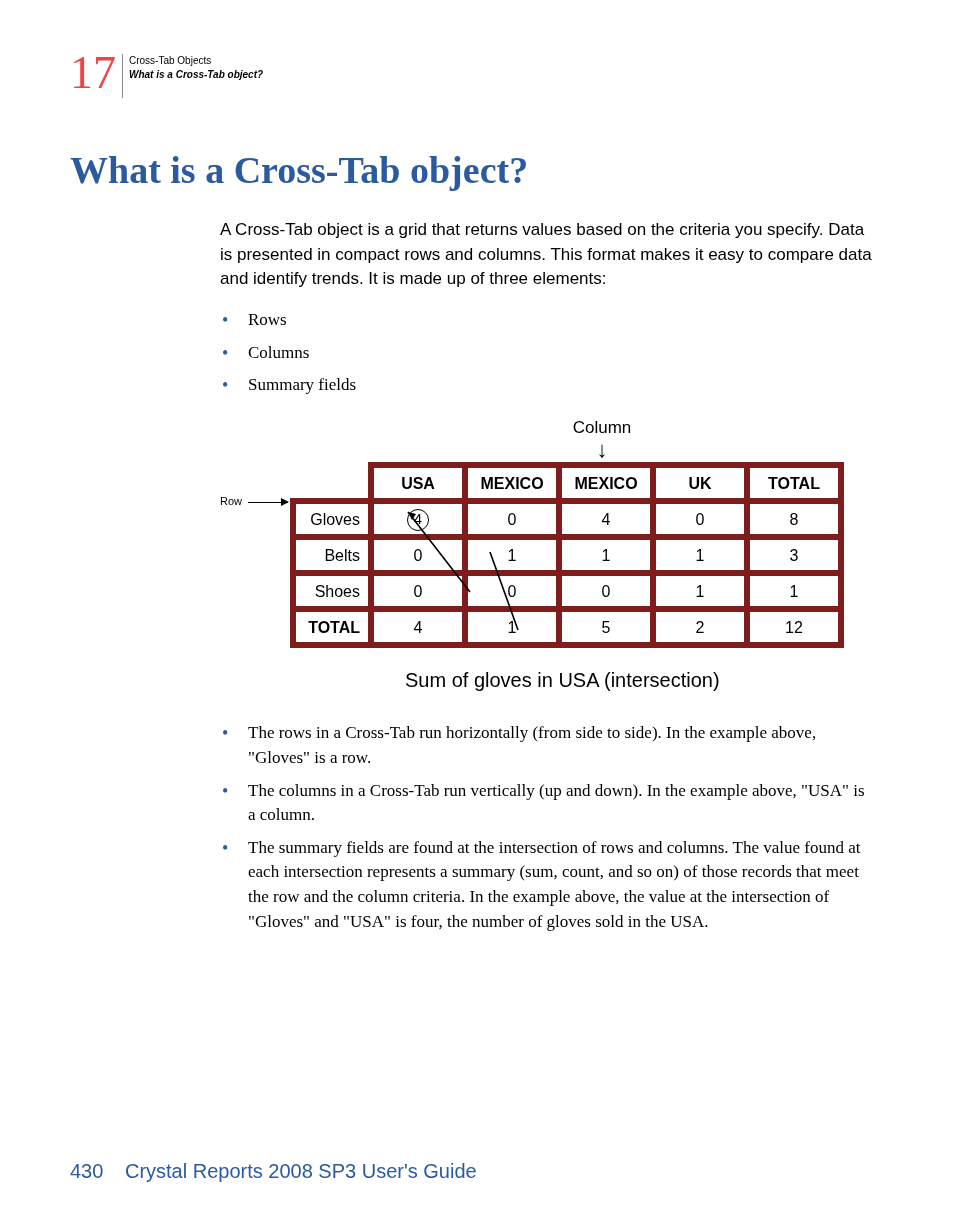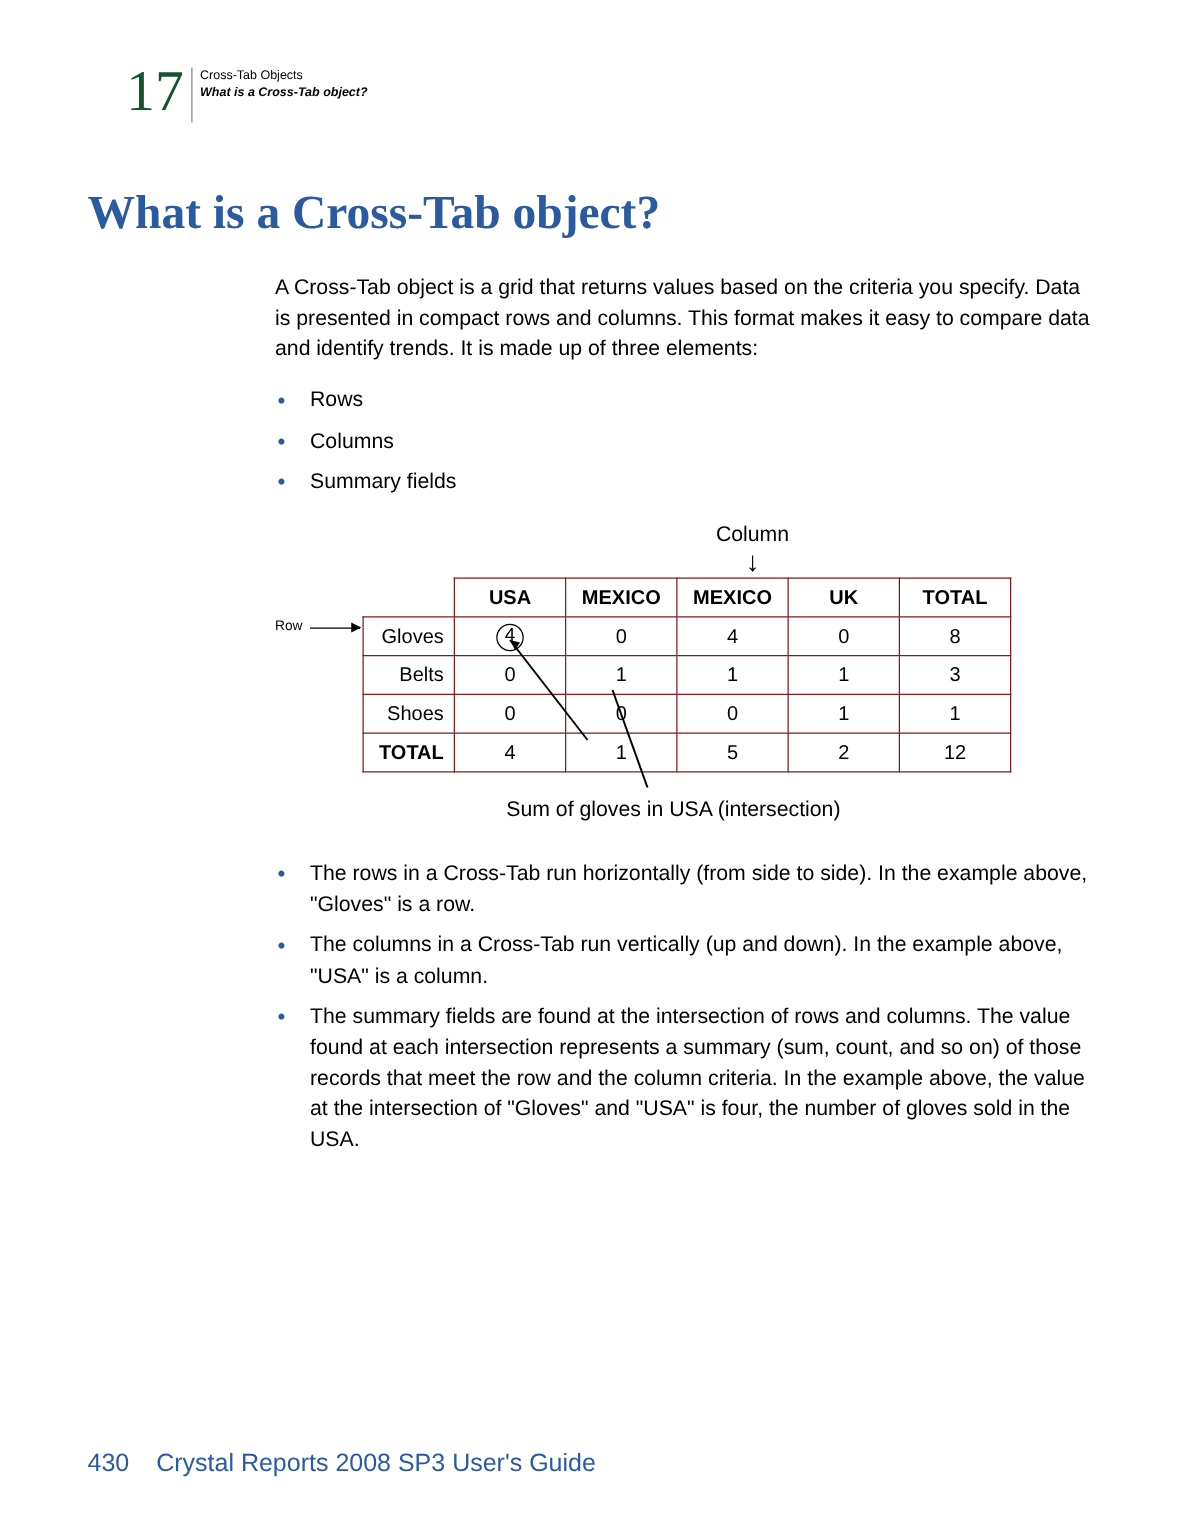--- a/index.html
+++ b/index.html
@@ -18,24 +18,23 @@
   }
   .header {
     display: flex;
     align-items: flex-start;
     gap: 6px;
     margin-bottom: 50px;
   }
   .chapter-num {
     font-family: Georgia, "Times New Roman", serif;
     font-size: 46px;
-    color: #14532d;
+    color: #ef4444;
     font-weight: 400;
     line-height: 1;
-    margin-left: 31px;
   }
   .header-sep {
     width: 1px;
     background: #888;
     height: 44px;
     margin-top: 4px;
   }
   .header-text {
     display: flex;
     flex-direction: column;
@@ -66,20 +65,21 @@
     line-height: 1.45;
     color: #000;
   }
   .para {
     margin: 0 0 16px 0;
   }
   ul.bullets {
     list-style: none;
     padding: 0;
     margin: 0 0 18px 0;
+    font-family: Liberation Serif, serif;
   }
   ul.bullets li {
     position: relative;
     padding-left: 28px;
     margin: 8px 0;
   }
   ul.bullets li::before {
     content: "•";
     color: #2a5aa0;
     position: absolute;
@@ -128,21 +128,21 @@
     border-left: 8px solid #000;
     border-top: 4.5px solid transparent;
     border-bottom: 4.5px solid transparent;
   }
   table.crosstab {
     border-collapse: collapse;
     font-size: 16px;
     margin-left: 0;
   }
   table.crosstab th, table.crosstab td {
-    border: 1px solid #7f1d1d;
+    border: 6px solid #7f1d1d;
     padding: 3px 8px;
     text-align: center;
     min-width: 72px;
     height: 24px;
   }
   table.crosstab th.rowhdr, table.crosstab td.rowhdr {
     min-width: 58px;
     text-align: right;
     padding-left: 6px;
   }
@@ -158,21 +158,21 @@
     line-height: 18px;
     text-align: center;
     font-size: 15px;
   }
   .svg-overlay {
     position: absolute;
     pointer-events: none;
   }
   .caption {
     margin-top: 18px;
-    font-size: 17px;
+    font-size: 20px;
     text-align: left;
     margin-left: 185px;
   }
   .footer {
     position: absolute;
     bottom: 44px;
     left: 70px;
     font-size: 20px;
     color: #2a5aa0;
   }

